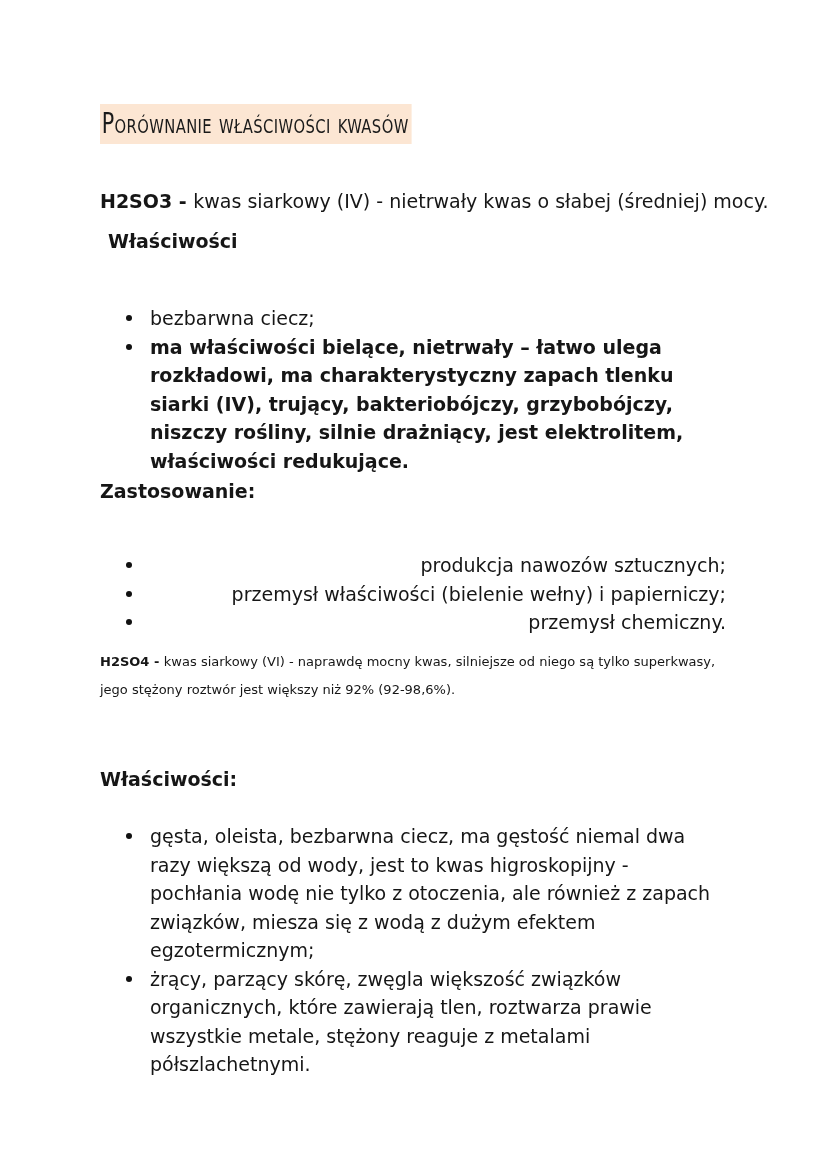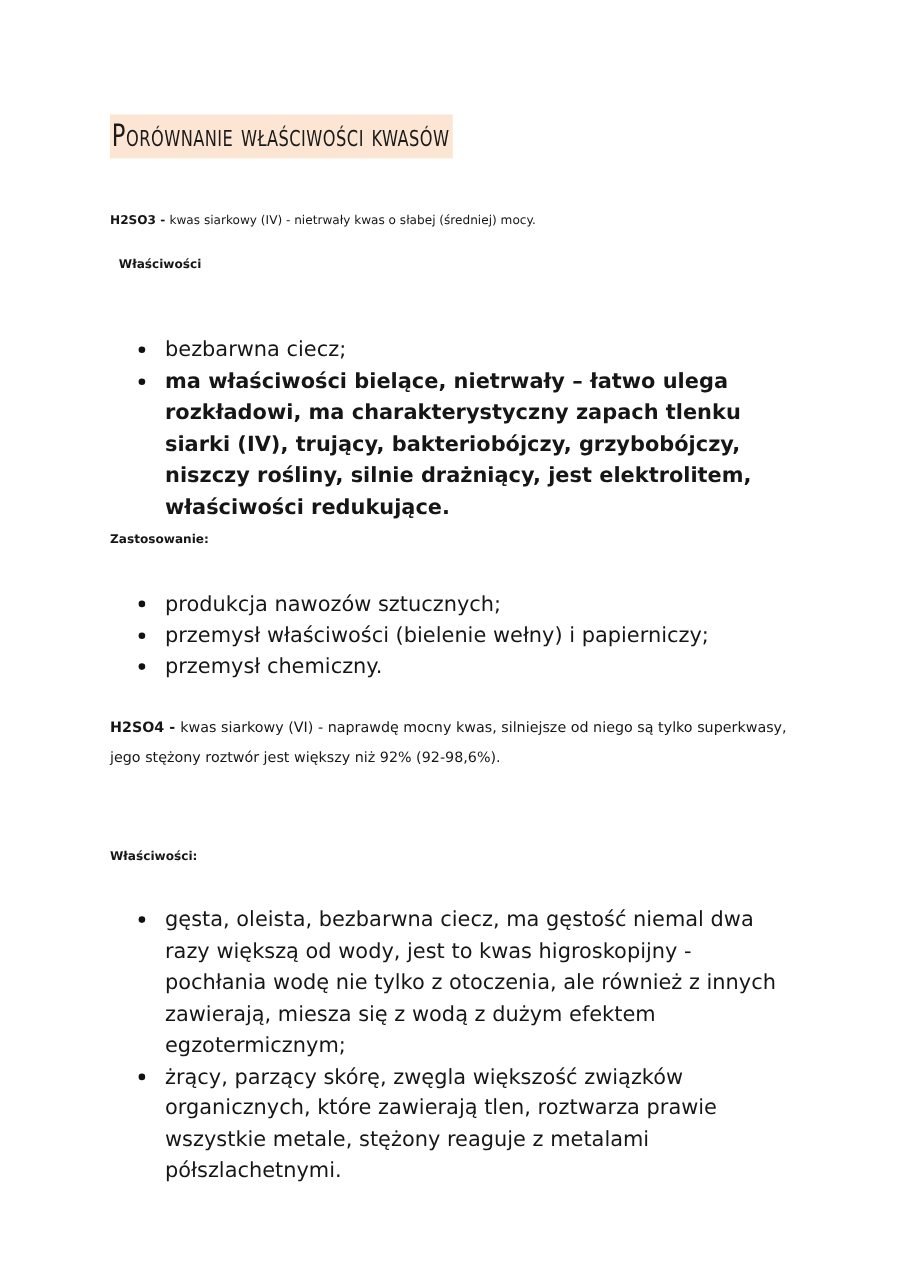--- a/index.html
+++ b/index.html
@@ -8,21 +8,21 @@
       font-family: "DejaVu Sans", sans-serif; color: #111;
     }
     .title {
       position: absolute; left: 100px; top: 104px; height: 40px;
       background: #fce6d3; padding: 0 4px 0 2px;
       font-family: "DejaVu Sans Condensed", "DejaVu Sans", sans-serif;
       font-size: 28px; line-height: 40px; font-variant: small-caps;
       letter-spacing: 0.5px; color: #1a1a1a; transform: scaleX(0.82); transform-origin: left center;
       white-space: nowrap;
     }
-    .line { position: absolute; font-size: 11px; line-height: 28px; white-space: nowrap; color: #161616; }
+    .line { position: absolute; font-size: 19px; line-height: 28px; white-space: nowrap; color: #161616; }
     .bold { font-weight: bold; }
     .formula { font-weight: bold; }
     .bullet-list { position: absolute; left: 126px; margin: 0; padding: 0; list-style: none; }
     .bullet-list li { position: relative; padding-left: 24px; font-size: 19px; line-height: 28.5px; color: #161616; }
     .bullet-list li::before {
       content: ""; position: absolute; left: 0; top: 11px; width: 6px; height: 6px; border-radius: 50%; background: #111;
     }
     .para { position: absolute; left: 100px; width: 640px; font-size: 13px; line-height: 28px; color: #161616; }
   </style>
 </head>
@@ -37,29 +37,29 @@
 
 <div class="line bold" style="left:108px; top:227px;">Właściwości</div>
 
 <ul class="bullet-list" style="top:304px; width:600px;">
   <li>bezbarwna ciecz;</li>
   <li style="width:560px;font-weight:bold;">ma właściwości bielące, nietrwały – łatwo ulega rozkładowi, ma charakterystyczny zapach tlenku siarki (IV), trujący, bakteriobójczy, grzybobójczy, niszczy rośliny, silnie drażniący, jest elektrolitem, właściwości redukujące.</li>
 </ul>
 
 <div class="line bold" style="left:100px; top:477px;">Zastosowanie:</div>
 
-<ul class="bullet-list" style="top:535px; width:600px;">
+<ul class="bullet-list" style="top:551px; width:600px;text-align:right;">
   <li>produkcja nawozów sztucznych;</li>
   <li>przemysł właściwości (bielenie wełny) i papierniczy;</li>
   <li>przemysł chemiczny.</li>
 </ul>
 
 <div class="para" style="top:648px; width:620px;">
   <span class="formula">H2SO4</span><span class="bold"> - </span>
   <span>kwas siarkowy (VI) - naprawdę mocny kwas, silniejsze od niego są tylko superkwasy, jego stężony roztwór jest większy niż 92% (92-98,6%).</span>
 </div>
 
 <div class="line bold" style="left:100px; top:765px;">Właściwości:</div>
 
 <ul class="bullet-list" style="top:822px; width:600px;">
-  <li style="width:570px;"> gęsta, oleista, bezbarwna ciecz, ma gęstość niemal dwa razy większą od wody, jest to kwas higroskopijny - pochłania wodę nie tylko z otoczenia, ale również z innych zawierają, miesza się z wodą z dużym efektem egzotermicznym;</li>
+  <li style="width:570px;"> gęsta, oleista, bezbarwna ciecz, ma gęstość niemal dwa razy większą od wody, jest to kwas higroskopijny - pochłania wodę nie tylko z otoczenia, ale również z zapach związków, miesza się z wodą z dużym efektem egzotermicznym;</li>
   <li style="width:560px;">żrący, parzący skórę, zwęgla większość związków organicznych, które zawierają tlen, roztwarza prawie wszystkie metale, stężony reaguje z metalami półszlachetnymi.</li>
 </ul>
 
 </body></html>

